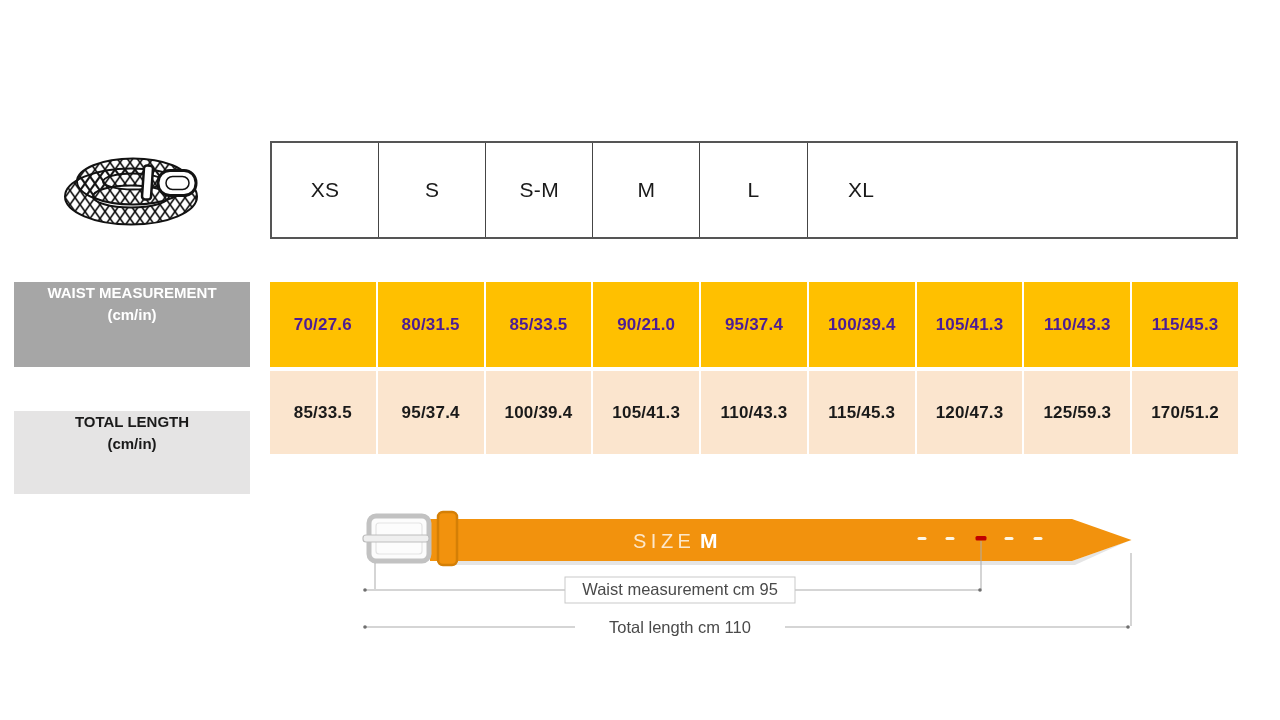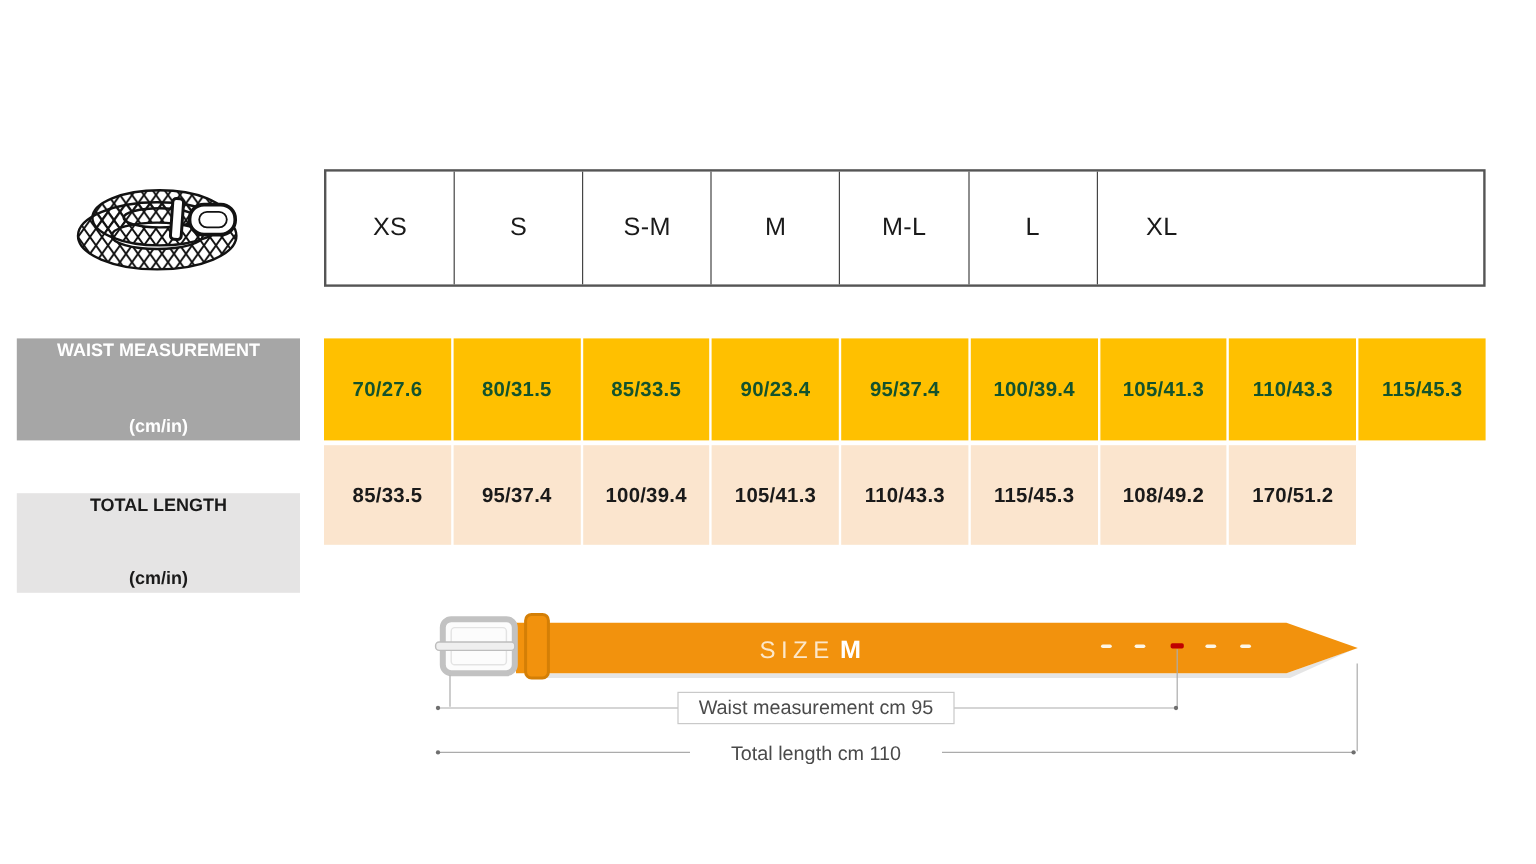--- a/index.html
+++ b/index.html
@@ -27,37 +27,37 @@
   .size-header-cell{
     display:flex;align-items:center;justify-content:center;
     border-right:1.5px solid #454545;
     font-size:21px;color:#1a1a1a;letter-spacing:.3px;
   }
   .size-header-cell:last-child{border-right:none;}
 
   
   .row-label{
     position:absolute;left:14px;width:236px;
-    display:flex;flex-direction:column;align-items:center;justify-content:space-between;
+    display:flex;flex-direction:column;align-items:center;justify-content:flex-start;
     font-weight:bold;font-size:15px;line-height:1.45;text-align:center;
   }
   .row-label.waist{top:282px;height:85px;background:var(--waist-label-bg);color:#ffffff;}
   .row-label.length{top:371px;height:83px;background:var(--length-label-bg);color:#1a1a1a;margin-top:40px;}
 
   .value-row{
     position:absolute;left:270px;width:968px;
     display:grid;grid-template-columns:repeat(9,1fr);gap:2px;
   }
   .value-row.waist{top:282px;height:85px;}
   .value-row.length{top:371px;height:83px;}
   .value-cell{
     display:flex;align-items:center;justify-content:center;
     font-weight:bold;font-size:17px;letter-spacing:.2px;
   }
-  .value-row.waist .value-cell{background:var(--waist-cell-bg);color:#14532d;}
+  .value-row.waist .value-cell{background:var(--waist-cell-bg);color:#4c1d95;}
   .value-row.length .value-cell{background:var(--length-cell-bg);color:#1a1a1a;}
 
   
   .belt-diagram{position:absolute;left:340px;top:498px;width:820px;height:150px;}
   .belt-diagram text{font-family:"Liberation Sans","DejaVu Sans",sans-serif;}
   .strap{fill:var(--belt-orange);}
   .keeper{fill:var(--belt-orange);stroke:#D47F06;stroke-width:2.5;}
   .buckle-frame{fill:#FCFCFC;stroke:#C2C2C2;stroke-width:5;}
   .buckle-inner{fill:none;stroke:#E3E3E3;stroke-width:1.2;}
   .prong{fill:#EFEFEF;stroke:#BDBDBD;stroke-width:1.2;}
@@ -89,53 +89,53 @@
     <rect x="88" y="24" width="9" height="34" rx="3" class="illu-stroke" stroke-width="2.5" transform="rotate(4 92 41)"></rect>
     <rect x="103" y="29" width="38" height="25" rx="12" class="illu-stroke" stroke-width="3"></rect>
     <rect x="111" y="35" width="23" height="13" rx="6.5" class="illu-stroke" stroke-width="1.5"></rect>
   </svg>
 
   <div class="size-header-table">
     <div class="size-header-cell">XS</div>
     <div class="size-header-cell">S</div>
     <div class="size-header-cell">S-M</div>
     <div class="size-header-cell">M</div>
-    <div class="size-header-cell">M-L</div>
     <div class="size-header-cell">L</div>
     <div class="size-header-cell">XL</div>
   </div>
 
   <div class="row-label waist">
     <span>WAIST MEASUREMENT</span>
     <span>(cm/in)</span>
   </div>
   <div class="value-row waist">
     <div class="value-cell">70/27.6</div>
     <div class="value-cell">80/31.5</div>
     <div class="value-cell">85/33.5</div>
-    <div class="value-cell">90/23.4</div>
+    <div class="value-cell">90/21.0</div>
     <div class="value-cell">95/37.4</div>
     <div class="value-cell">100/39.4</div>
     <div class="value-cell">105/41.3</div>
     <div class="value-cell">110/43.3</div>
     <div class="value-cell">115/45.3</div>
   </div>
 
   <div class="row-label length">
     <span>TOTAL LENGTH</span>
     <span>(cm/in)</span>
   </div>
   <div class="value-row length">
     <div class="value-cell">85/33.5</div>
     <div class="value-cell">95/37.4</div>
     <div class="value-cell">100/39.4</div>
     <div class="value-cell">105/41.3</div>
     <div class="value-cell">110/43.3</div>
     <div class="value-cell">115/45.3</div>
-    <div class="value-cell">108/49.2</div>
+    <div class="value-cell">120/47.3</div>
+    <div class="value-cell">125/59.3</div>
     <div class="value-cell">170/51.2</div>
   </div>
 
   <svg class="belt-diagram" viewBox="340 498 820 150">
 
     <path d="M445,561 H1072 L1128,541 L1075,565 H445 Z" fill="rgba(0,0,0,0.10)"></path>
 
     <path class="strap" d="M430,519 H1072 L1131.5,540 L1072,561 H430 Z"></path>
 
     <rect class="buckle-frame" x="369" y="516" width="60" height="45" rx="7"></rect>

